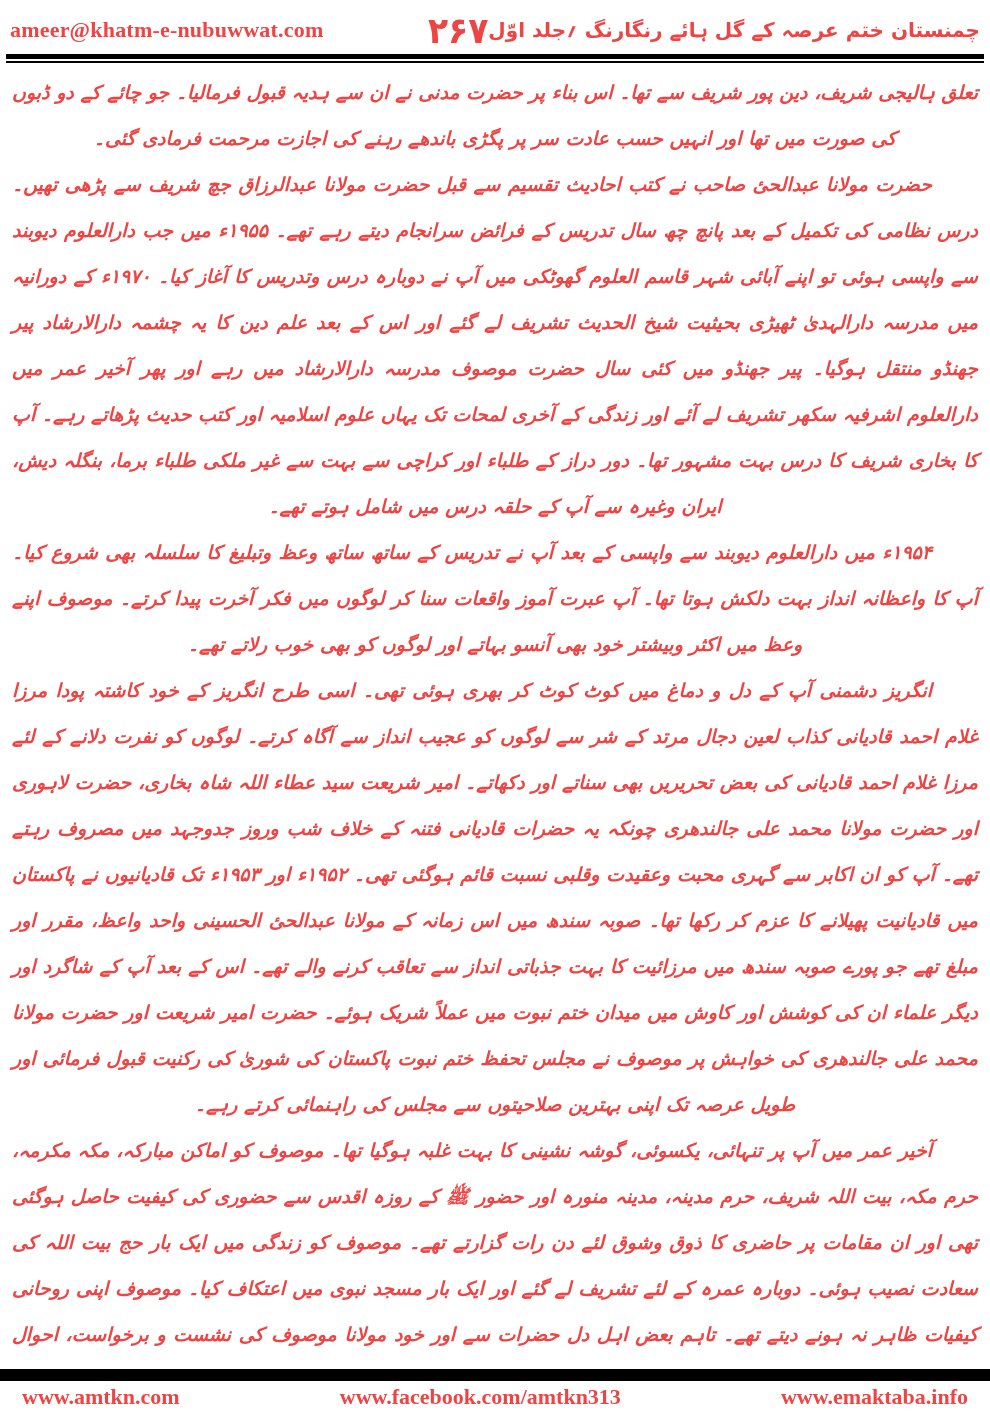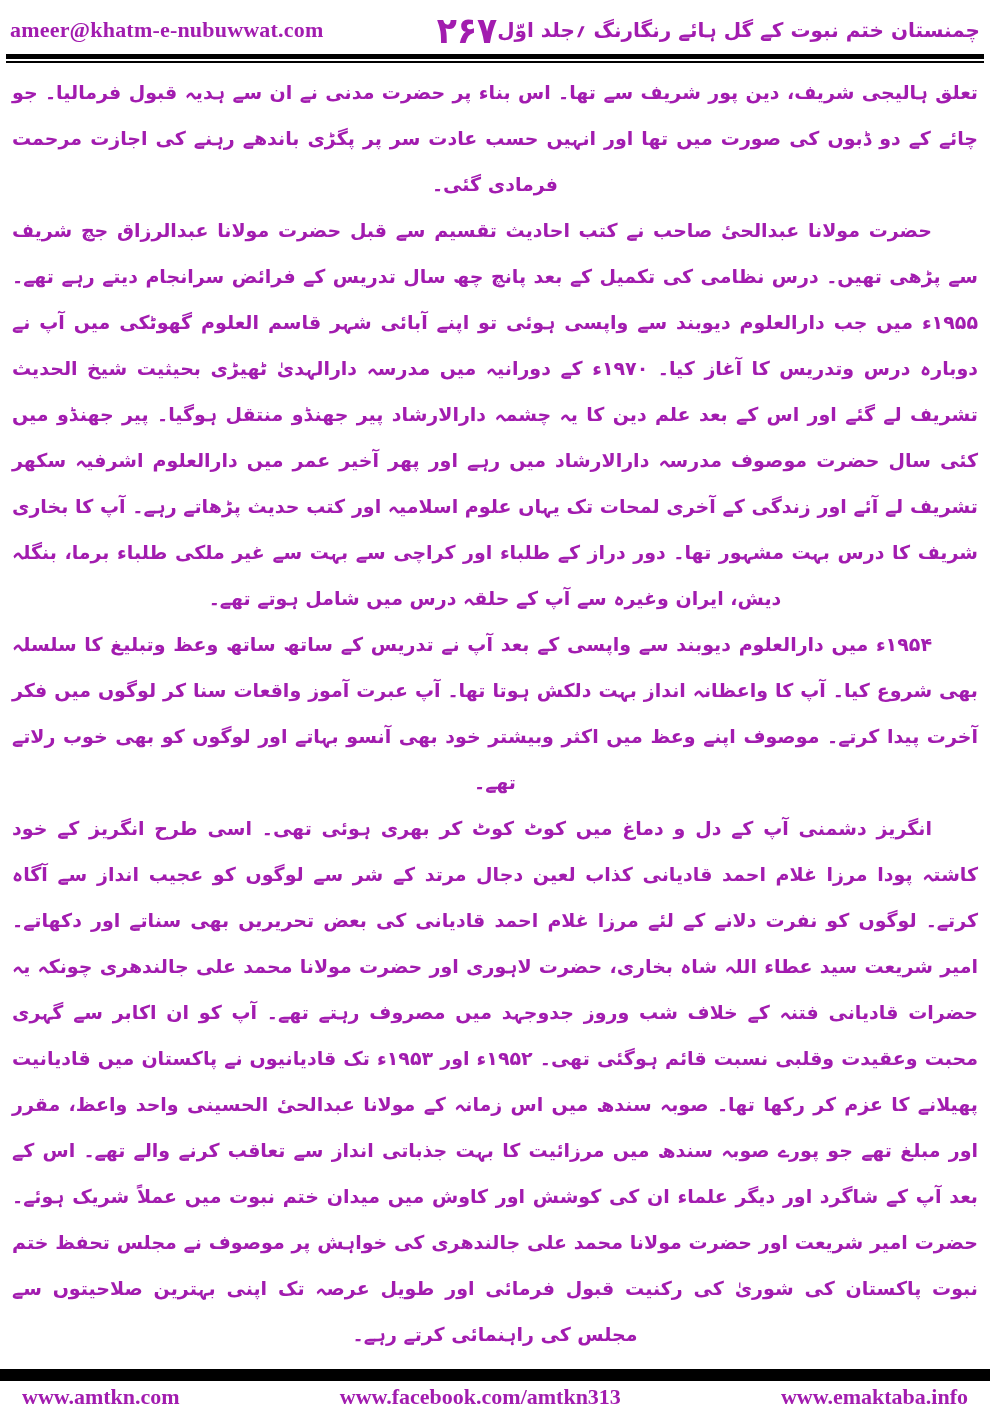--- a/index.html
+++ b/index.html
@@ -3,21 +3,21 @@
 <meta charset="utf-8">
 <style>
   * { margin: 0; padding: 0; box-sizing: border-box; }
   html, body { background: #ffffff; }
   .page {
     position: relative;
     width: 990px;
     height: 1416px;
     margin: 0 auto;
     background: #ffffff;
-    color: #a21caf;
+    color: #ef4444;
     overflow: hidden;
   }
   
   .header {
     display: flex;
     align-items: center;
     justify-content: space-between;
     padding: 8px 10px 2px 10px;
     height: 54px;
   }
@@ -60,20 +60,21 @@
     font-family: "DejaVu Sans", sans-serif;
     font-weight: bold;
     font-size: 19px;
     line-height: 46px;
     text-align: justify;
   }
   .body-text p {
     margin: 0;
     text-align: justify;
     text-align-last: center;
+    font-style: italic;
   }
   .body-text p.indent { text-indent: 46px; }
   
   .footer {
     position: absolute;
     left: 0; right: 0; bottom: 0;
     height: 47px;
   }
   .footer-bar { height: 12px; background: #000; }
   .footer-urls {
@@ -90,21 +91,21 @@
   .footer-urls .right  { text-align: left; }
 </style>
 </head>
 <body>
 
 <div class="page">
 
   <div class="header">
     <div class="header-email">ameer@khatm-e-nubuwwat.com</div>
     <div class="header-pagenum">۲۶۷</div>
-    <div class="header-title">چمنستان ختم نبوت کے گل ہائے رنگارنگ ؍جلد اوّل</div>
+    <div class="header-title">چمنستان ختم عرصہ کے گل ہائے رنگارنگ ؍جلد اوّل</div>
   </div>
 
   <div class="header-rule">
     <div class="thick"></div>
     <div class="thin"></div>
   </div>
 
   <div class="body-text">
     <p>تعلق ہالیجی شریف، دین پور شریف سے تھا۔ اس بناء پر حضرت مدنی نے ان سے ہدیہ قبول فرمالیا۔ جو چائے کے دو ڈبوں کی صورت میں تھا اور انہیں حسب عادت سر پر پگڑی باندھے رہنے کی اجازت مرحمت فرمادی گئی۔</p>
     <p class="indent">حضرت مولانا عبدالحیٔ صاحب نے کتب احادیث تقسیم سے قبل حضرت مولانا عبدالرزاق جچ شریف سے پڑھی تھیں۔ درس نظامی کی تکمیل کے بعد پانچ چھ سال تدریس کے فرائض سرانجام دیتے رہے تھے۔ ۱۹۵۵ء میں جب دارالعلوم دیوبند سے واپسی ہوئی تو اپنے آبائی شہر قاسم العلوم گھوٹکی میں آپ نے دوبارہ درس وتدریس کا آغاز کیا۔ ۱۹۷۰ء کے دورانیہ میں مدرسہ دارالہدیٰ ٹھیڑی بحیثیت شیخ الحدیث تشریف لے گئے اور اس کے بعد علم دین کا یہ چشمہ دارالارشاد پیر جھنڈو منتقل ہوگیا۔ پیر جھنڈو میں کئی سال حضرت موصوف مدرسہ دارالارشاد میں رہے اور پھر آخیر عمر میں دارالعلوم اشرفیہ سکھر تشریف لے آئے اور زندگی کے آخری لمحات تک یہاں علوم اسلامیہ اور کتب حدیث پڑھاتے رہے۔ آپ کا بخاری شریف کا درس بہت مشہور تھا۔ دور دراز کے طلباء اور کراچی سے بہت سے غیر ملکی طلباء برما، بنگلہ دیش، ایران وغیرہ سے آپ کے حلقہ درس میں شامل ہوتے تھے۔</p>

